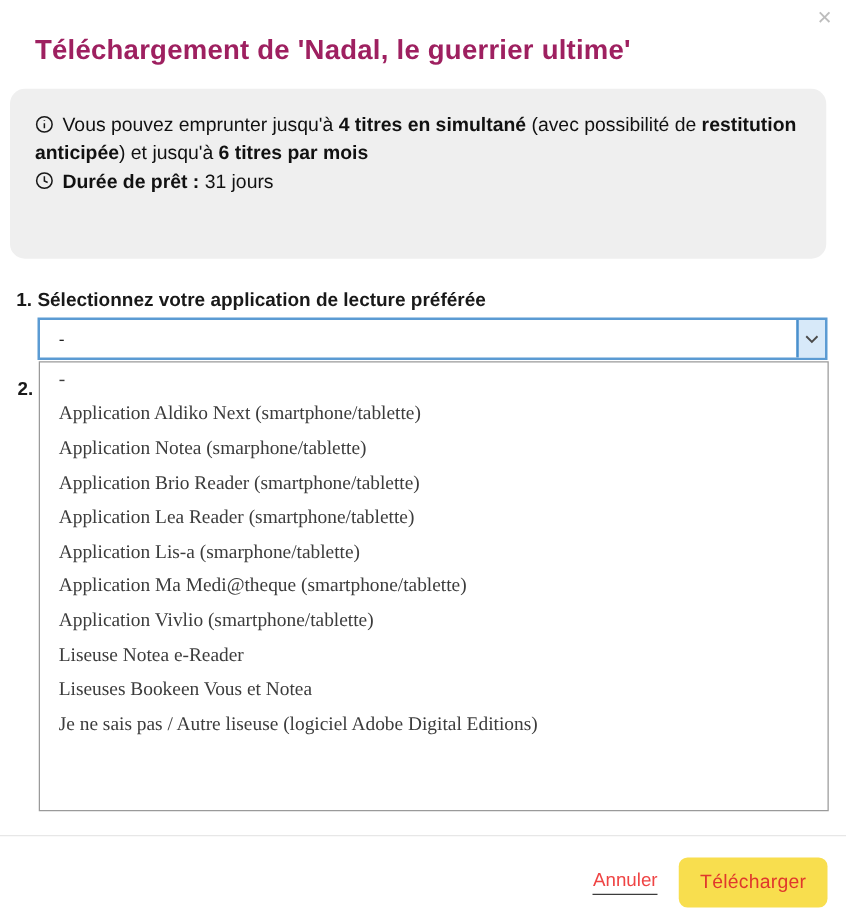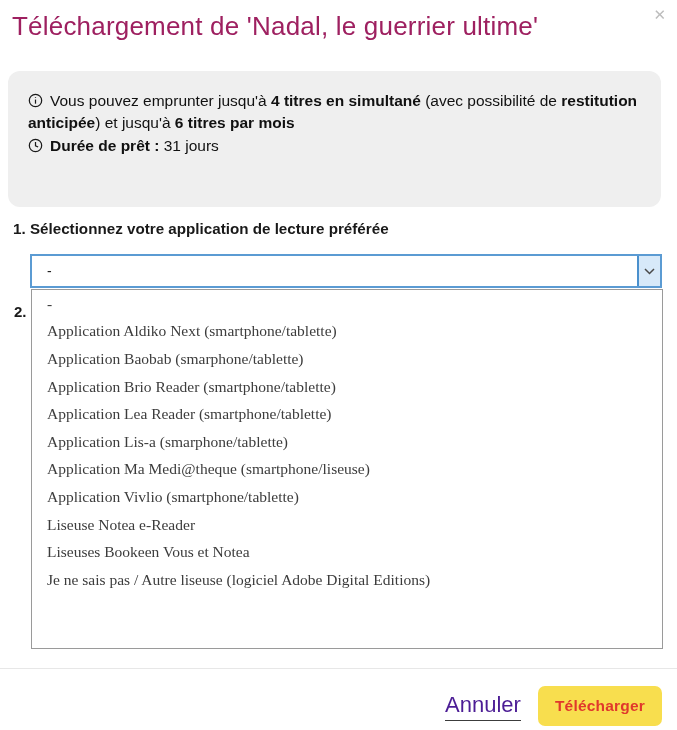--- a/index.html
+++ b/index.html
@@ -6,35 +6,35 @@
   .modal{
     position:relative;width:677px;height:730px;background:#fff;overflow:hidden;
     font-family:"Liberation Sans",sans-serif;color:#1a1a1a;
   }
   .close-btn{
     position:absolute;top:5px;right:9px;font-size:15px;color:#bdbdbd;
     background:none;border:none;cursor:pointer;line-height:1;padding:2px;
     font-family:"Liberation Sans",sans-serif;
   }
   .title{
-    position:absolute;left:12px;top:11px;margin:0;font-size:26px;font-weight:normal;
+    position:absolute;left:12px;top:11px;margin:16px;font-size:22px;font-weight:bold;
     color:#9e2060;letter-spacing:.2px;white-space:nowrap;
   }
   .info-box{
     position:absolute;left:8px;top:71px;width:653px;height:136px;box-sizing:border-box;
     background:#efefef;border-radius:12px;padding:19px 20px 16px 20px;
     display:flex;flex-direction:column;gap:1px;
     font-size:15.5px;line-height:1.42;color:#111;
   }
   .info-line{margin:0;}
   .info-line b{font-weight:bold;}
   .inline-icon{display:inline-block;vertical-align:-2px;margin-right:7px;}
   .inline-icon svg{display:block;}
   .step1-label{
-    position:absolute;left:13px;top:220px;font-size:15.2px;font-weight:bold;color:#191919;
+    position:absolute;left:13px;top:232px;font-size:15.2px;font-weight:bold;color:#191919;
     white-space:nowrap;
   }
   .select{
     position:absolute;left:30px;top:254px;width:632px;height:34px;box-sizing:border-box;
     border:2px solid #5b9bd3;background:#fff;display:flex;align-items:stretch;cursor:pointer;
   }
   .select-value{flex:1;display:flex;align-items:center;padding-left:15px;font-size:14px;color:#222;}
   .select-arrow{
     width:21px;background:#d7e9f9;border-left:2px solid #4a90cd;
     display:flex;align-items:center;justify-content:center;color:#4a4a4a;
@@ -48,25 +48,25 @@
     height:27.6px;display:flex;align-items:center;padding-left:15px;
     font-family:"Liberation Serif",serif;font-size:15.5px;color:#3c3c3c;
     white-space:nowrap;cursor:pointer;
   }
   .option.selected{background:#0b76d1;color:#fff;}
   .footer-divider{position:absolute;left:0;top:668px;width:677px;height:1px;background:#e7e7e7;}
   .footer{
     position:absolute;right:15px;top:686px;display:flex;align-items:center;gap:17px;
   }
   .cancel-link{
-    font-size:22px;color:#4c1d95;text-decoration:none;border-bottom:1.5px solid #3c3c3c;
+    font-size:15px;color:#ef4444;text-decoration:none;border-bottom:1.5px solid #3c3c3c;
     padding-bottom:2px;cursor:pointer;
   }
   .download-btn{
-    background:#f8de4e;color:#e0382c;font-weight:bold;font-size:15.5px;
+    background:#f8de4e;color:#e0382c;font-weight:normal;font-size:15.5px;
     font-family:"Liberation Sans",sans-serif;border:none;border-radius:7px;
     padding:11px 17px;cursor:pointer;letter-spacing:.2px;
   }
 </style>
 </head>
 <body>
 
 <div class="modal">
 
   <button class="close-btn">✕</button>
@@ -106,25 +106,25 @@
       </svg>
     </span>
   </div>
 
   <div class="step2-number">2.</div>
 
   <div class="dropdown">
 
   <div class="option">-</div>
       <div class="option">Application Aldiko Next (smartphone/tablette)</div>
-      <div class="option">Application Baobab (smarphone/tablette)</div>
+      <div class="option">Application Notea (smarphone/tablette)</div>
       <div class="option">Application Brio Reader (smartphone/tablette)</div>
       <div class="option">Application Lea Reader (smartphone/tablette)</div>
       <div class="option">Application Lis-a (smarphone/tablette)</div>
-      <div class="option">Application Ma Medi@theque (smartphone/liseuse)</div>
+      <div class="option">Application Ma Medi@theque (smartphone/tablette)</div>
       <div class="option">Application Vivlio (smartphone/tablette)</div>
       <div class="option">Liseuse Notea e-Reader</div>
       <div class="option">Liseuses Bookeen Vous et Notea</div>
       <div class="option">Je ne sais pas / Autre liseuse (logiciel Adobe Digital Editions)</div>
     </div>
 
   <div class="footer-divider"></div>
 
   <div class="footer">
     <a class="cancel-link">Annuler</a>

